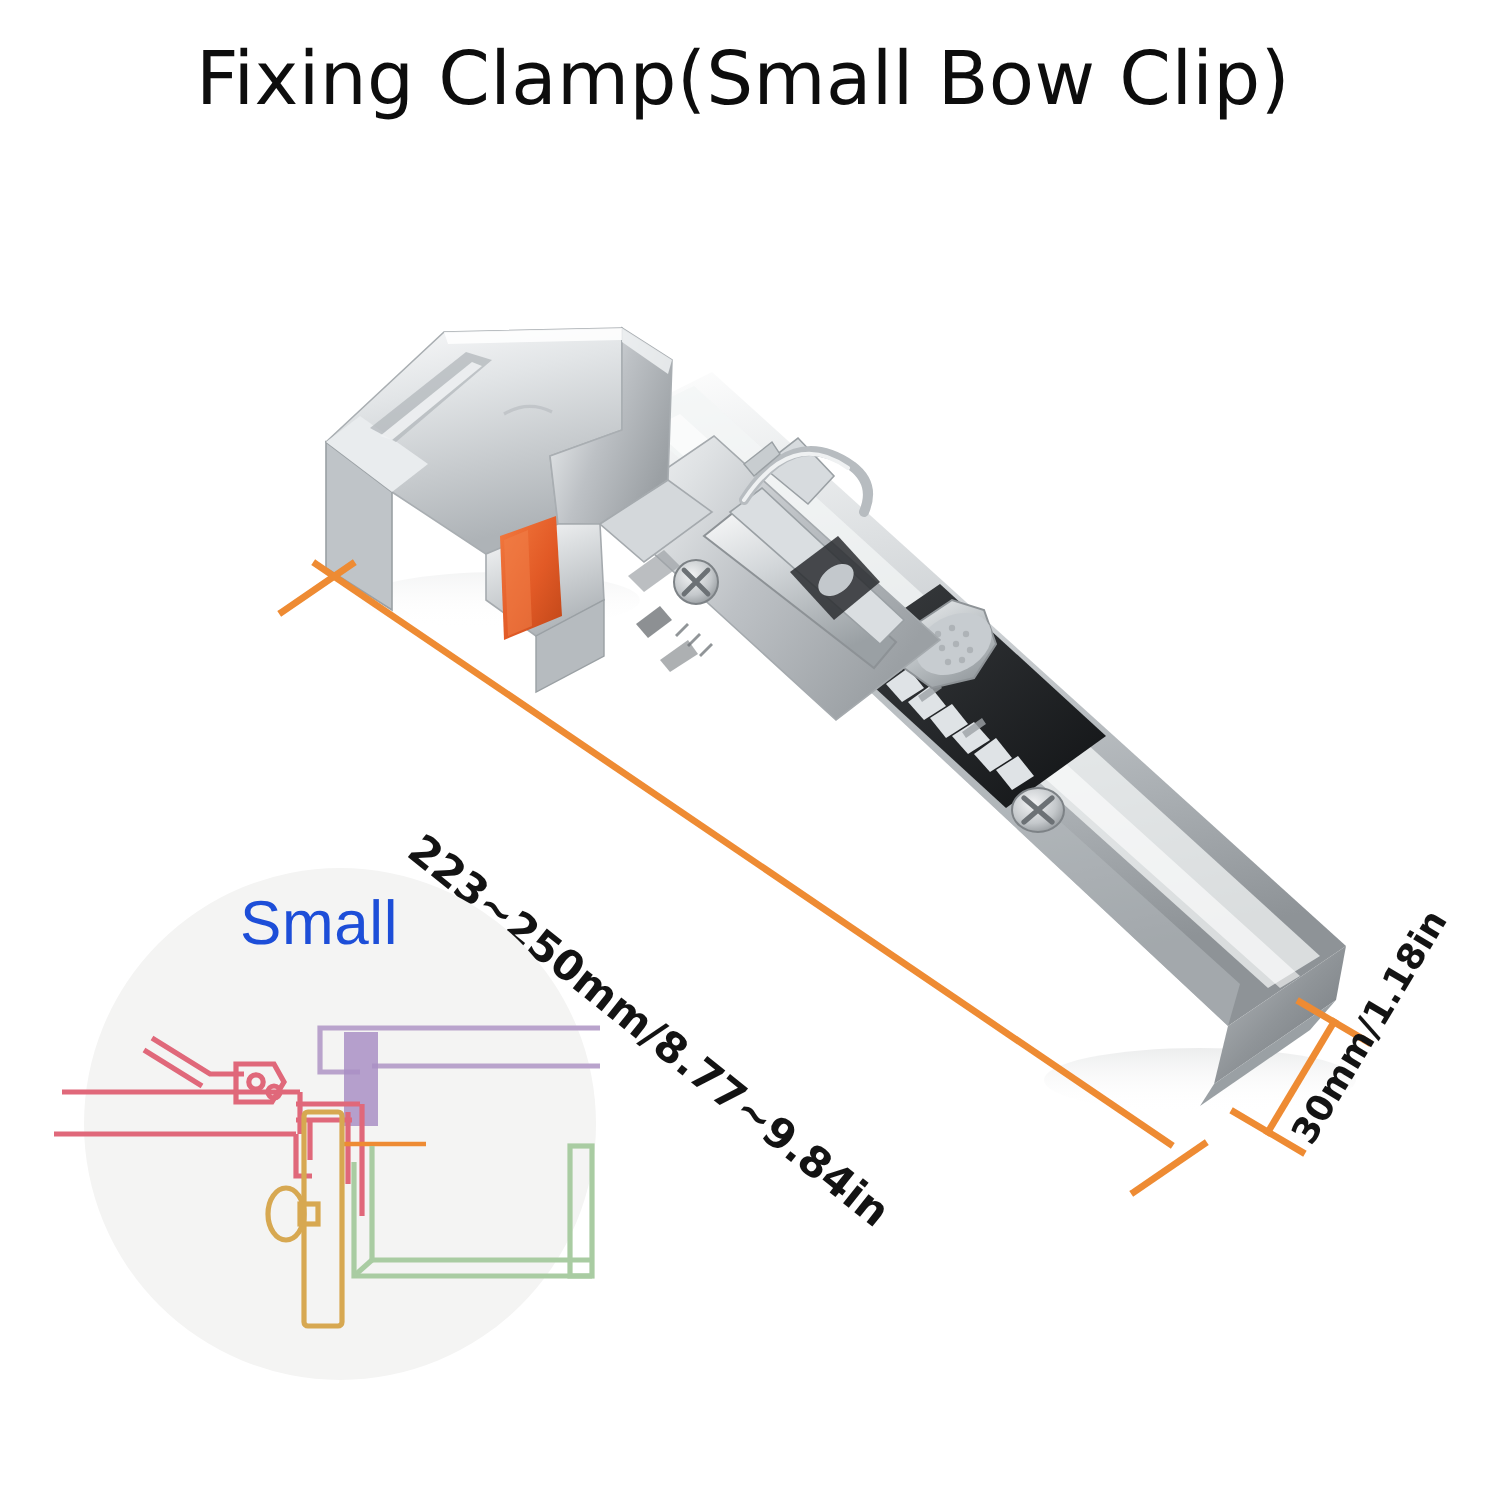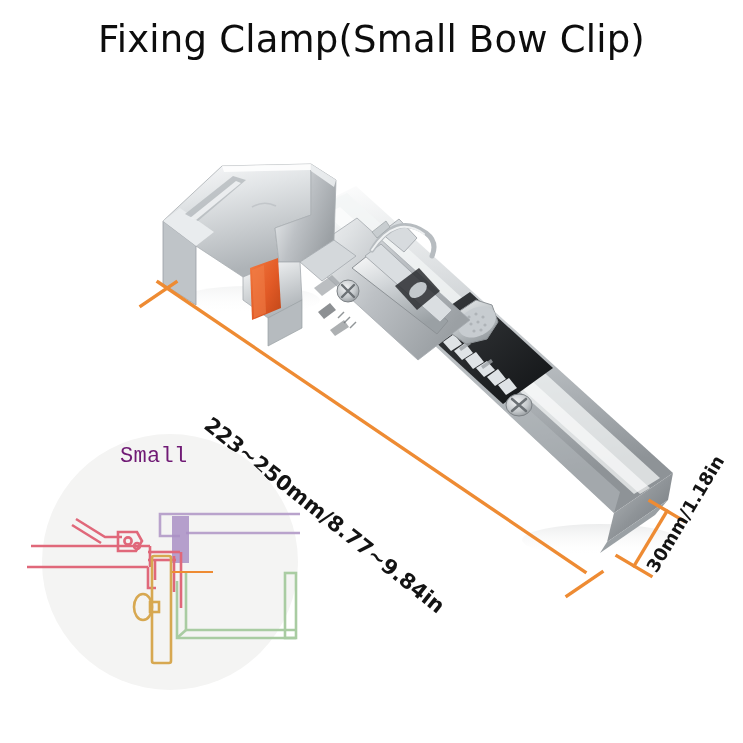--- a/index.html
+++ b/index.html
@@ -35,23 +35,23 @@
     position: absolute;
     left: 0;
     top: 0;
     width: 743px;
     height: 743px;
   }
   #small-label {
     position: absolute;
     left: 120px;
     top: 444px;
-    font-size: 22px;
-    color: #701a75;
-    font-family: Liberation Mono, monospace;
+    font-size: 31px;
+    color: #1d4ed8;
+    font-family: Liberation Sans, sans-serif;
     letter-spacing: 0.3px;
   }
   .dim-text {
     position: absolute;
     font-family: "DejaVu Sans", sans-serif;
     color: #131313;
     font-weight: 700;
     white-space: nowrap;
   }
   #dim-long {

